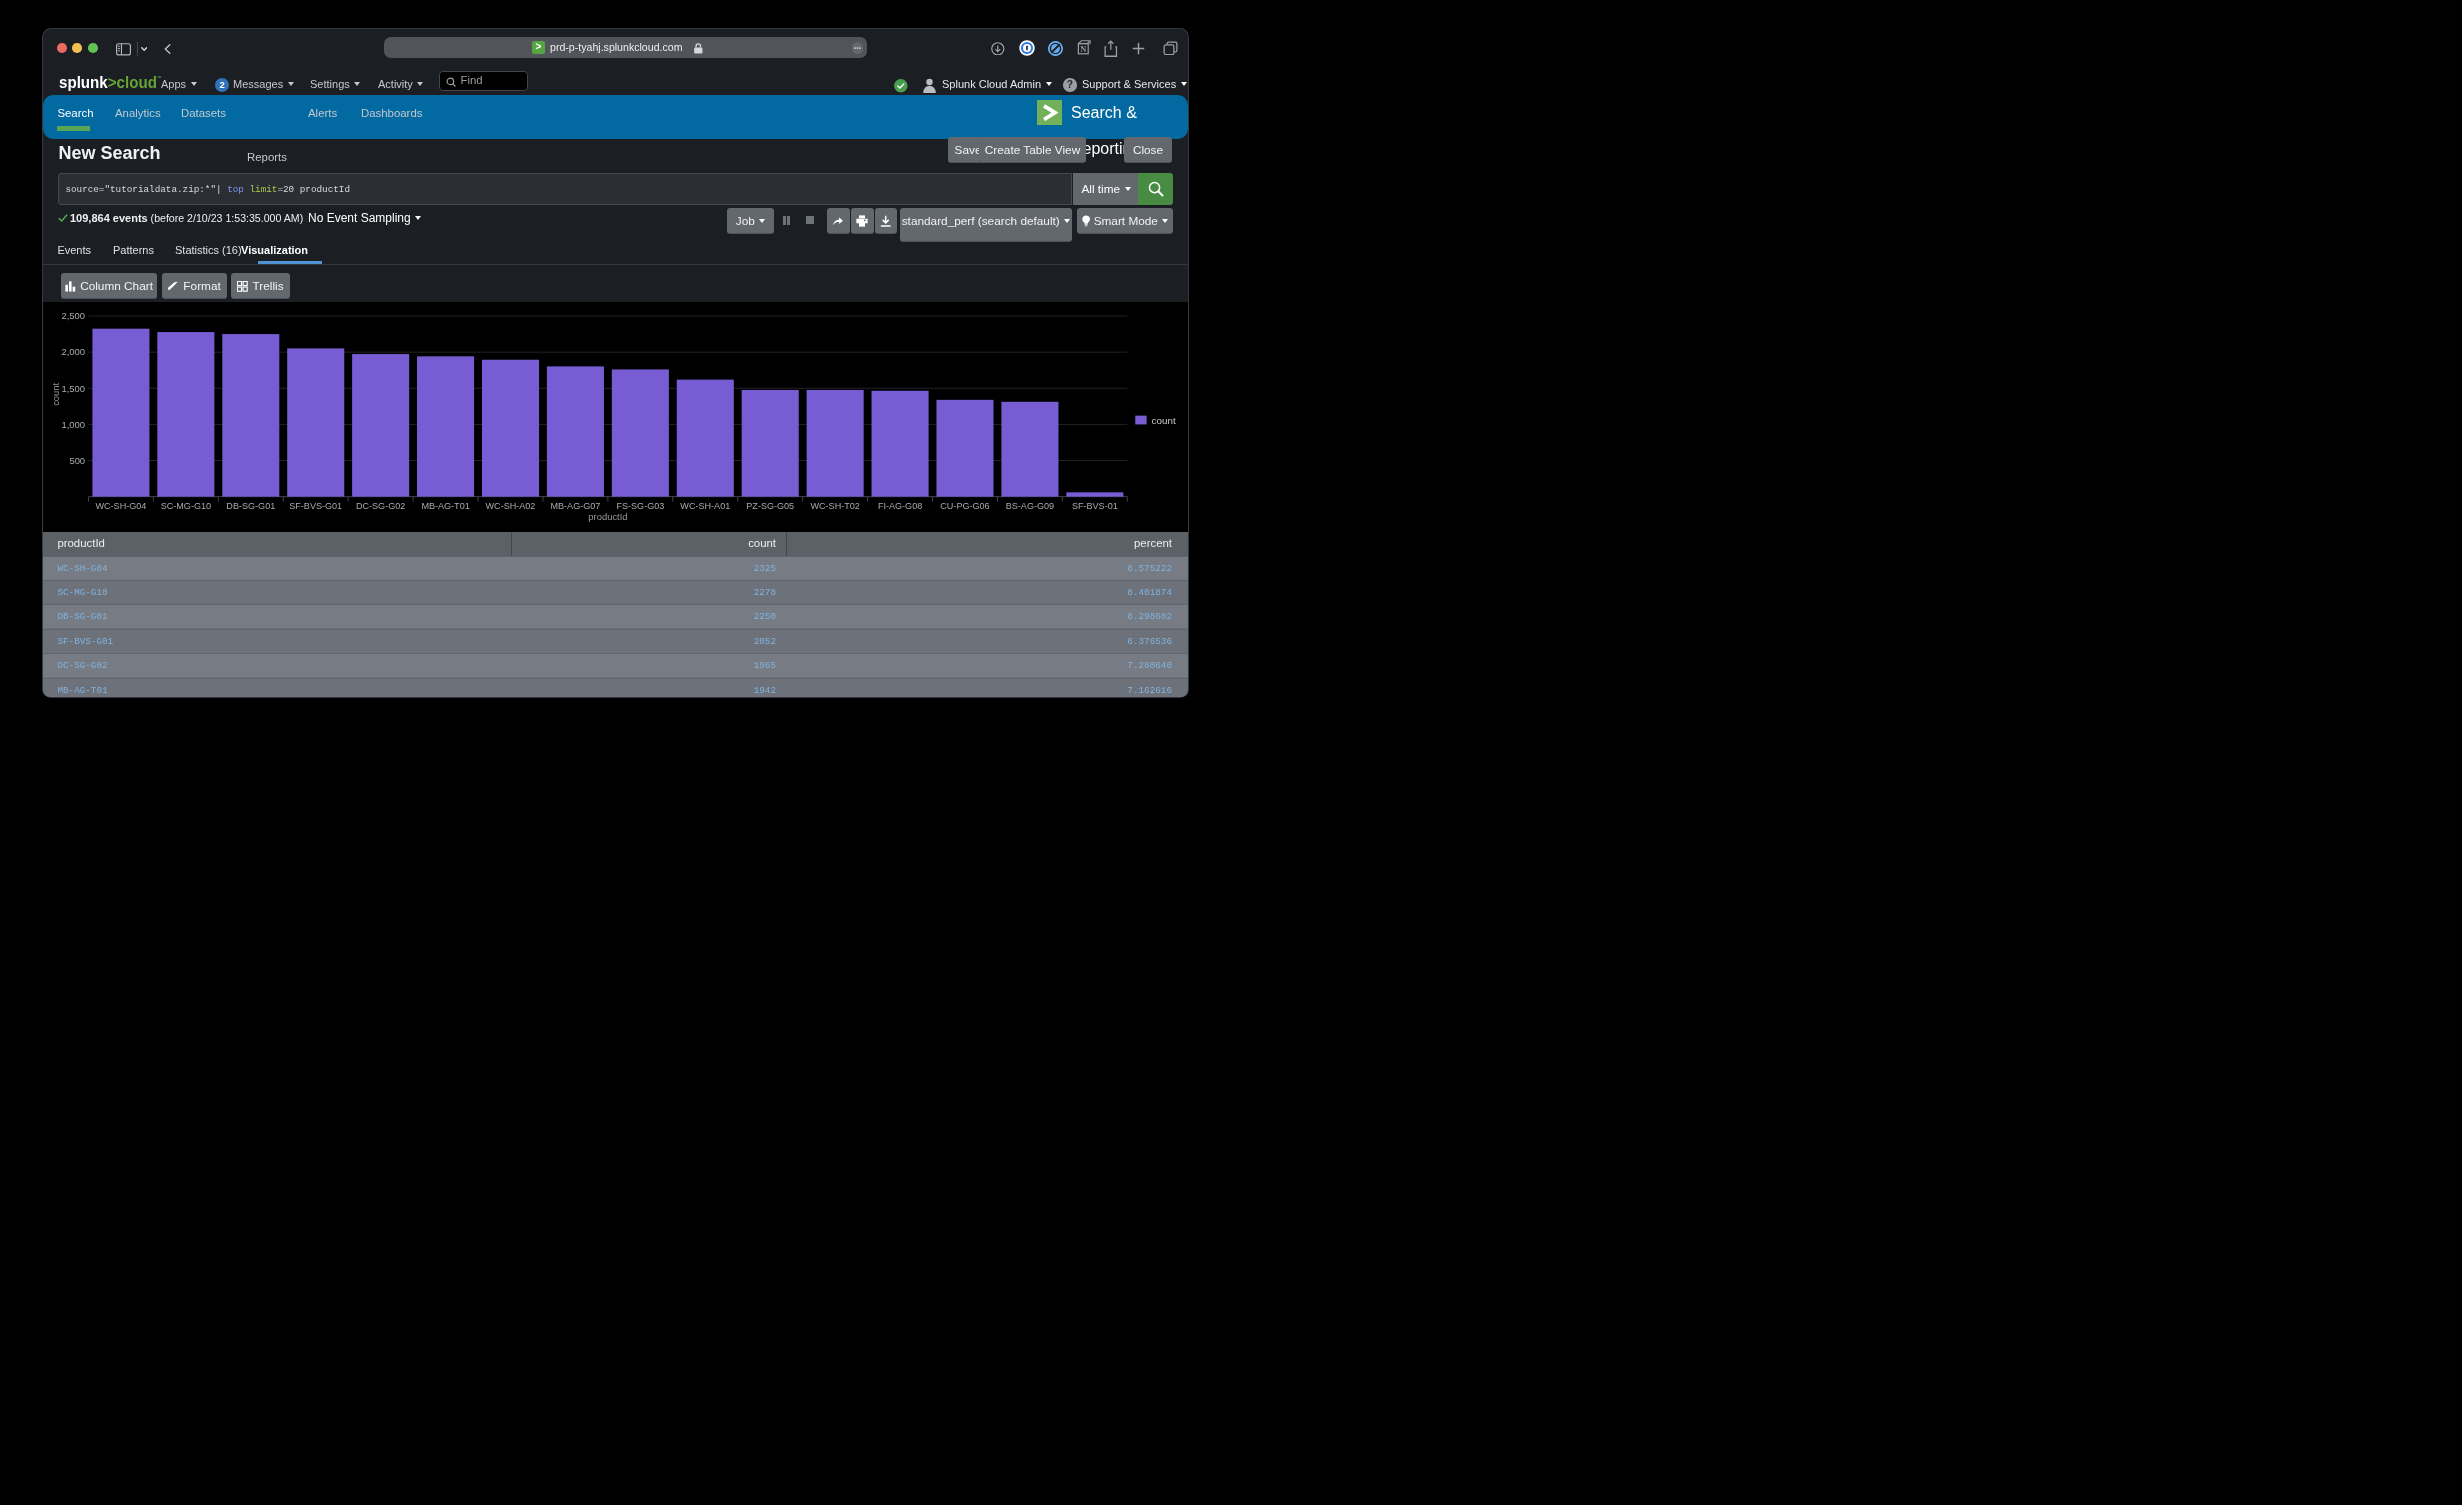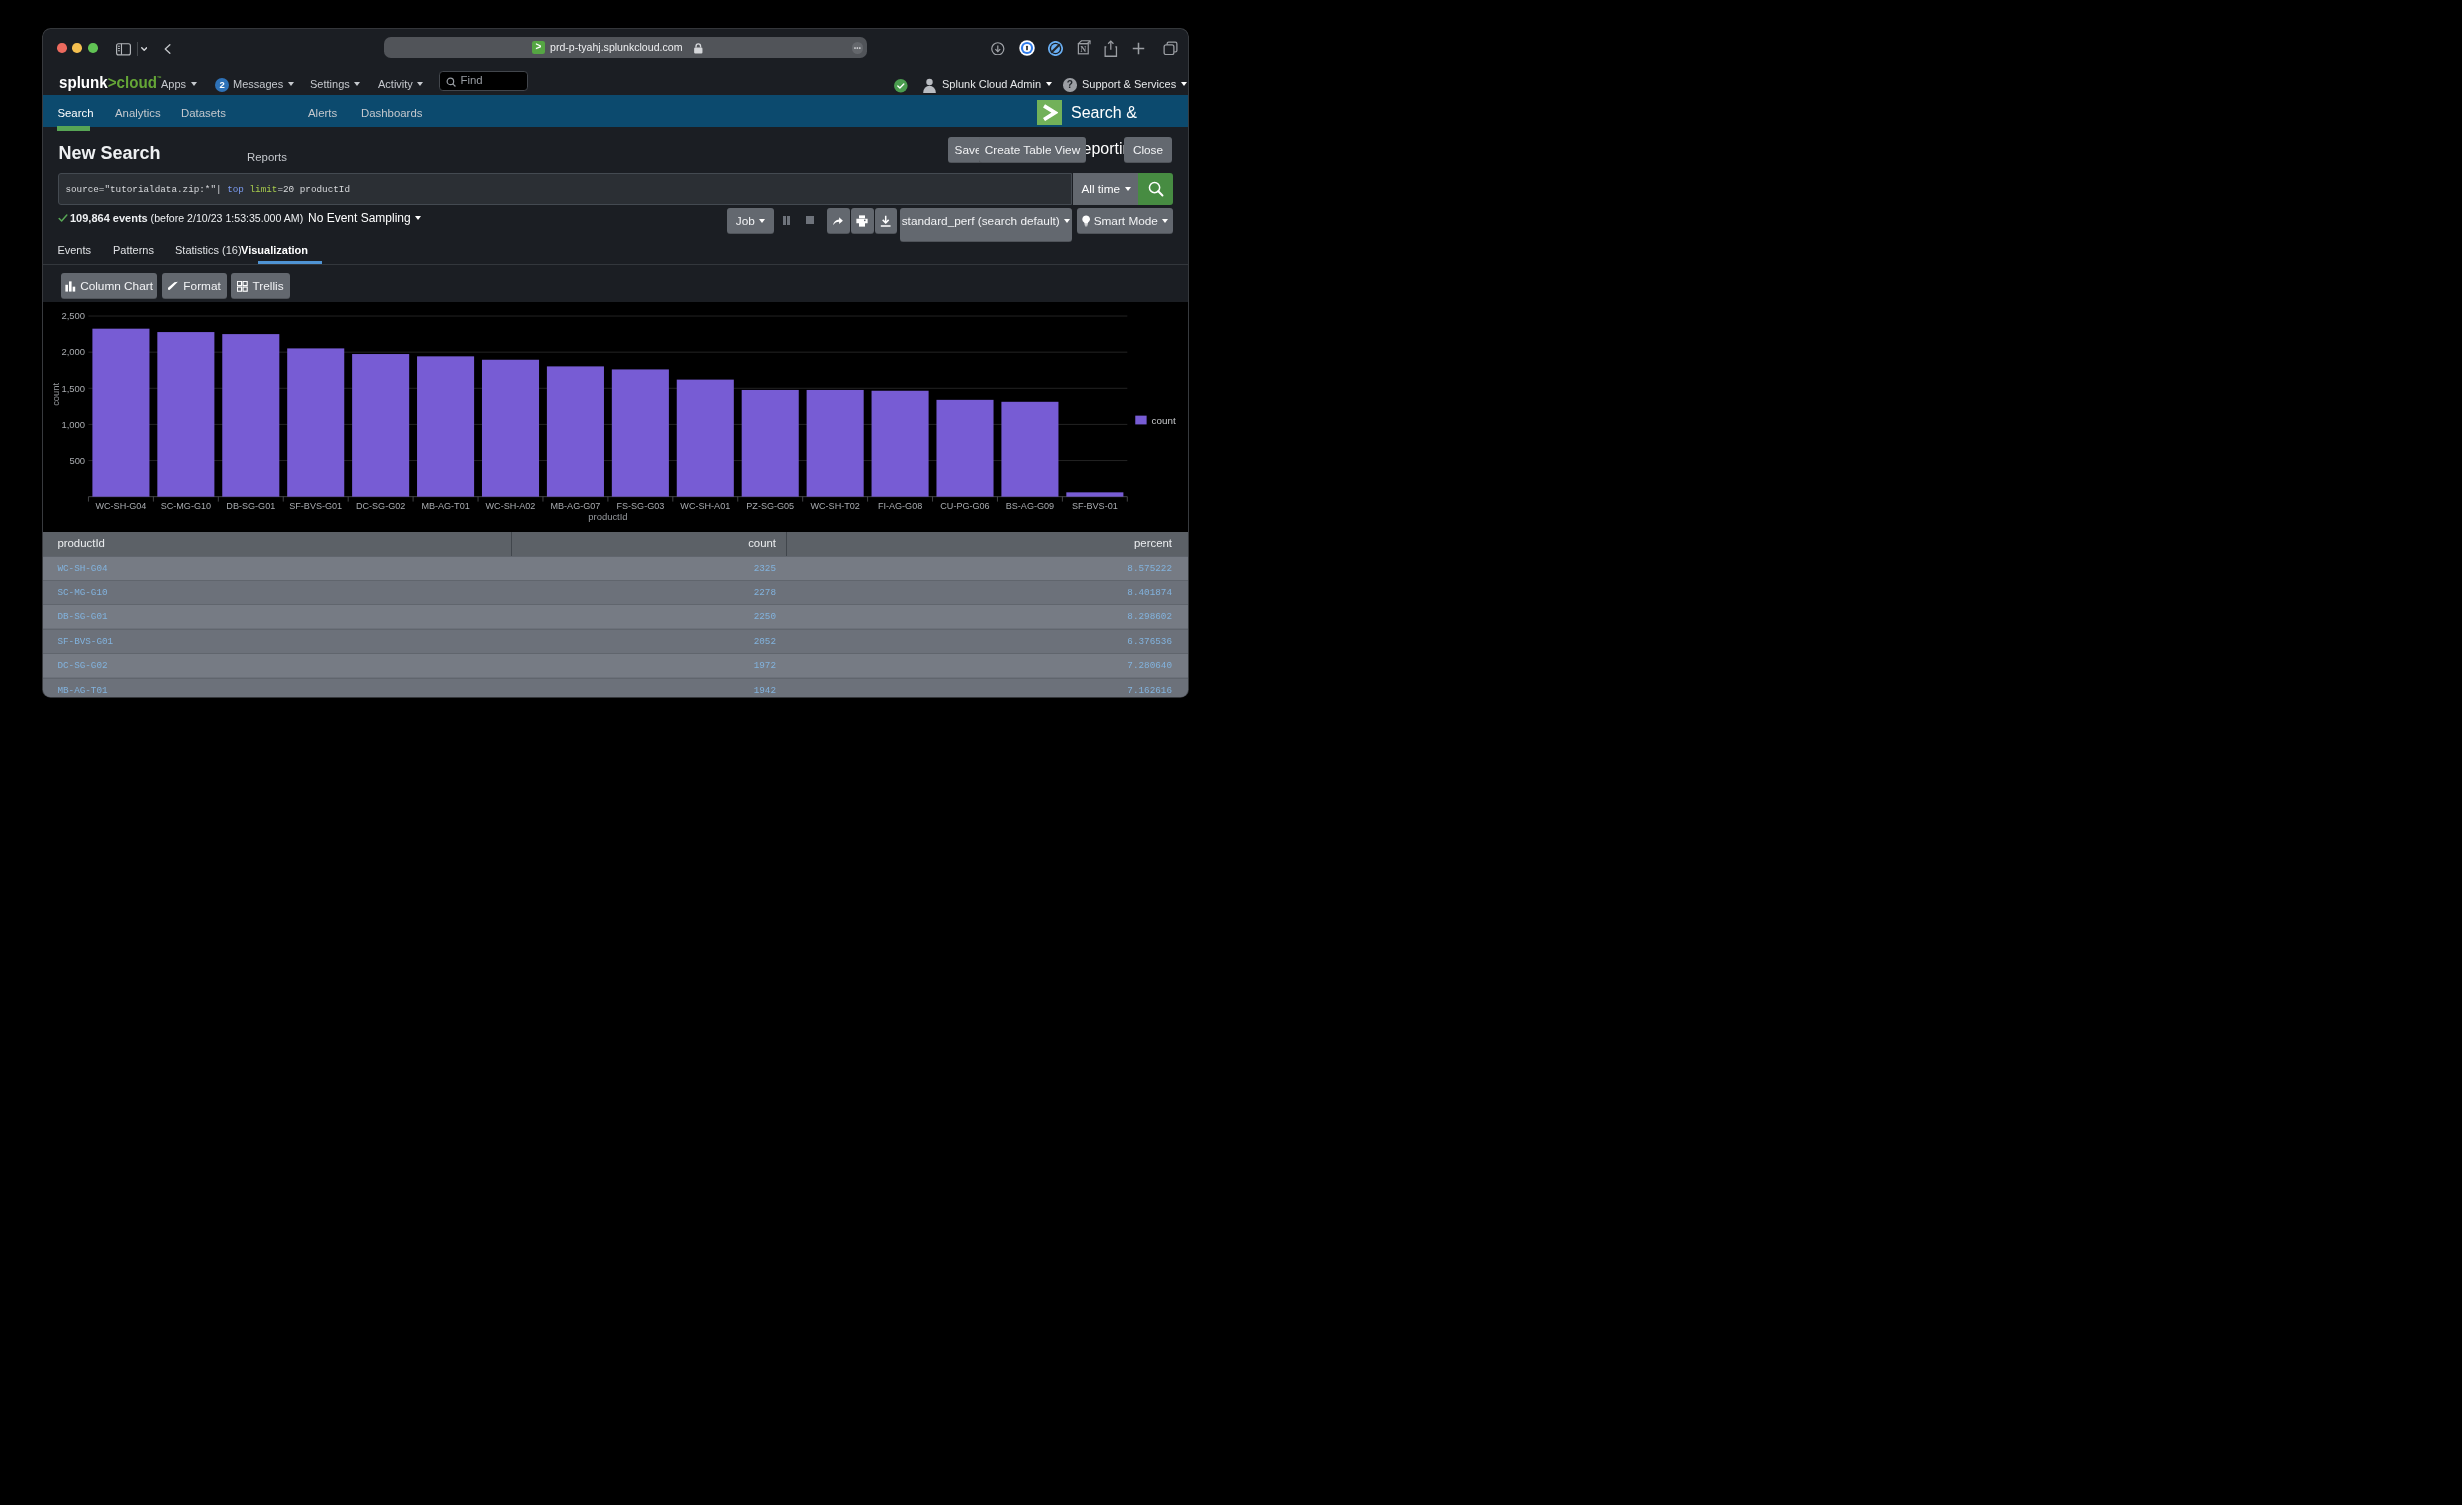--- a/index.html
+++ b/index.html
@@ -9,21 +9,21 @@
 
 .tl { position:absolute; width:9.6px; height:9.6px; border-radius:50%; top:14px; }
 .urlbar { position:absolute; left:341px; top:8.3px; width:483px; height:21px; background:#515459; border-radius:6.8px; }
 .favicon { position:absolute; left:148px; top:4.2px; width:13px; height:13px; background:#55a643; border-radius:2.3px; color:#fff; font-weight:bold; font-size:10px; text-align:center; line-height:12px; }
 .urltext { position:absolute; left:166px; top:0; height:21px; line-height:21px; color:#edeef0; font-size:10.6px; }
 
 .sbar-item { position:absolute; top:45px; height:20.5px; line-height:20.5px; color:#c6c9ce; font-size:11px; }
 .caret { display:inline-block; width:0; height:0; border-left:3.4px solid transparent; border-right:3.4px solid transparent; border-top:4.2px solid #c6c9ce; margin-left:4.5px; vertical-align:middle; position:relative; top:-0.8px; }
 .caret.w { border-top-color:#fff; }
 
-.appbar { position:absolute; left:0; top:66px; width:100%; height:32px; background:#0c4a6e; }
+.appbar { position:absolute; left:0; top:66px; width:100%; height:44px; background:#0369a1;border-radius:10px; }
 .atab { position:absolute; top:0; height:36px; line-height:36px; color:#c5c8cd; font-size:11.4px; }
 
 .btn { position:absolute; background:#63686f; border-radius:3px; color:#f2f3f5; font-size:11.8px; text-align:center; box-shadow:inset 0 -0.8px 0 rgba(0,0,0,.25); }
 
 .trow { position:absolute; left:0; width:100%; font-family:"Liberation Mono",monospace; font-size:9.3px; color:#82b3de; }
 .trow .c1 { position:absolute; left:14.4px; }
 .trow .c2 { position:absolute; left:531px; width:202px; text-align:right; }
 .trow .c3 { position:absolute; left:834px; width:295px; text-align:right; }
 </style>
 </head>
@@ -313,21 +313,21 @@
         <span class="c2" style="top:6px;">2250</span>
         <span class="c3" style="top:6px;">8.298602</span>
     </div>
     <div class="trow" style="top:97px; height:24.4px; background:#6c717a; border-top:0.8px solid #60656d;">
       <span class="c1" style="top:6px; position:absolute;">SF-BVS-G01</span>
         <span class="c2" style="top:6px;">2052</span>
         <span class="c3" style="top:6px;">6.376536</span>
     </div>
     <div class="trow" style="top:121px; height:24.4px; background:#767b84; border-top:0.8px solid #60656d;">
       <span class="c1" style="top:6px; position:absolute;">DC-SG-G02</span>
-        <span class="c2" style="top:6px;">1972</span>
+        <span class="c2" style="top:6px;">1965</span>
         <span class="c3" style="top:6px;">7.280640</span>
     </div>
     <div class="trow" style="top:146px; height:24.4px; background:#6c717a; border-top:0.8px solid #60656d;">
       <span class="c1" style="top:6px; position:absolute;">MB-AG-T01</span>
         <span class="c2" style="top:6px;">1942</span>
         <span class="c3" style="top:6px;">7.162616</span>
     </div>
   </div>
 
 </div>

